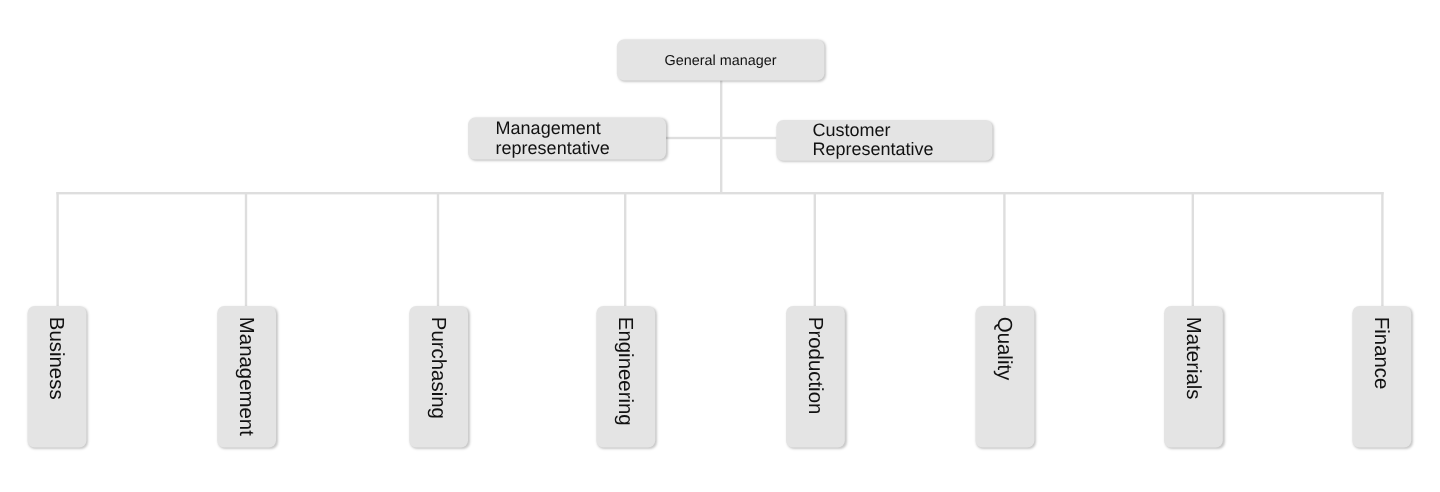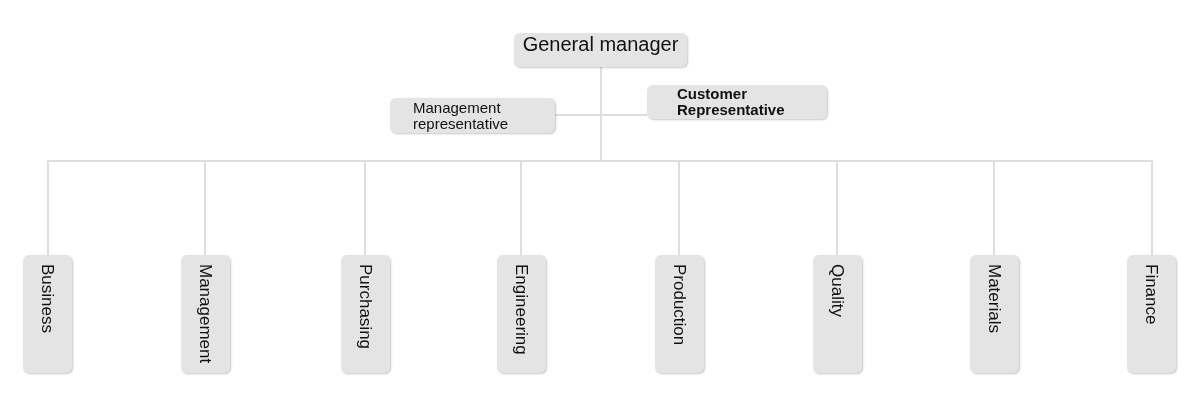--- a/index.html
+++ b/index.html
@@ -18,35 +18,34 @@
   .node {
     position: absolute;
     box-sizing: border-box;
     background: #e4e4e4;
     border-radius: 6px;
     color: #111111;
     box-shadow: 1px 1px 2px rgba(0,0,0,0.22);
   }
   .node--root {
     left: 514px; top: 33px; width: 173px; height: 34px;
-    display: flex; align-items: flex-start; justify-content: center;
-    font-size: 20px;
+    display: flex; align-items: center; justify-content: center;
+    font-size: 12px;
   }
   .node--assistant {
     display: flex; flex-direction: column; justify-content: center;
     font-size: 15px; line-height: 16px; text-align: left;
   }
   .node--assistant-left {
     left: 390px; top: 98px; width: 165px; height: 35px;
     padding-left: 23px;
   }
   .node--assistant-right {
-    left: 647px; top: 85px; width: 180px; height: 34px;
+    left: 647px; top: 100px; width: 180px; height: 34px;
     padding-left: 30px;
-    font-weight: bold;
   }
   .node--dept {
     top: 255px; width: 49px; height: 118px;
     display: flex; justify-content: center; align-items: flex-start;
     padding-top: 9px;
   }
   .node--dept .vtext {
     writing-mode: vertical-rl;
     font-size: 17px;
     line-height: 1;

